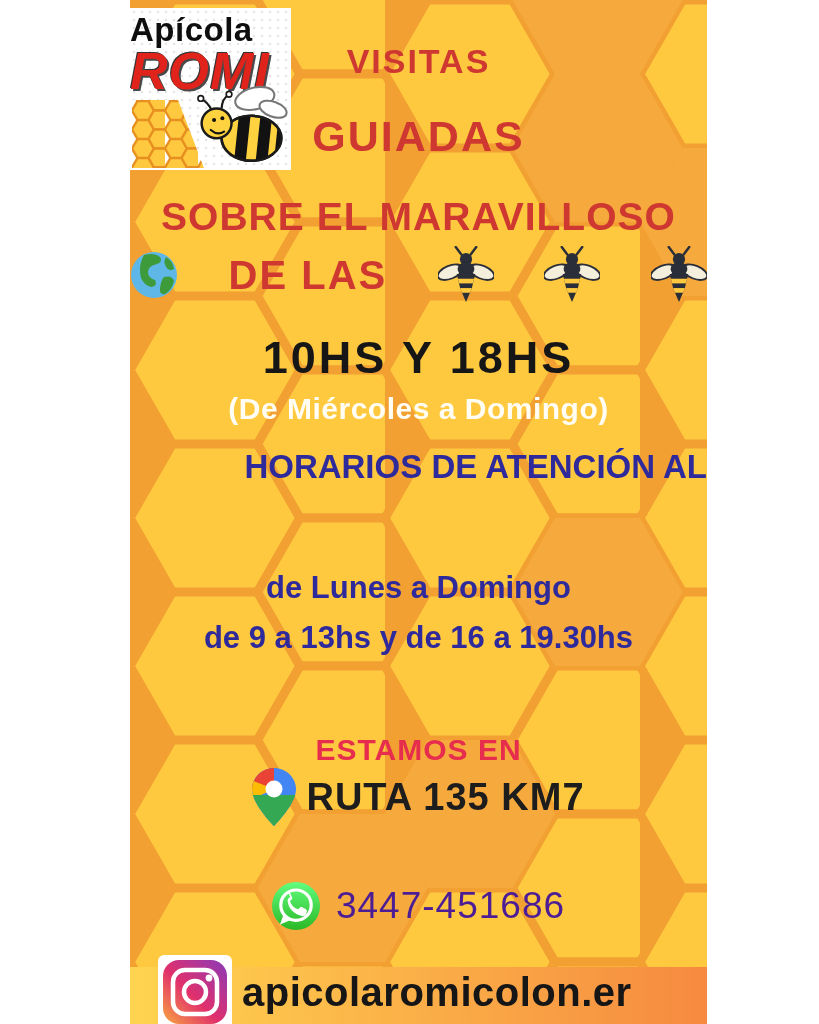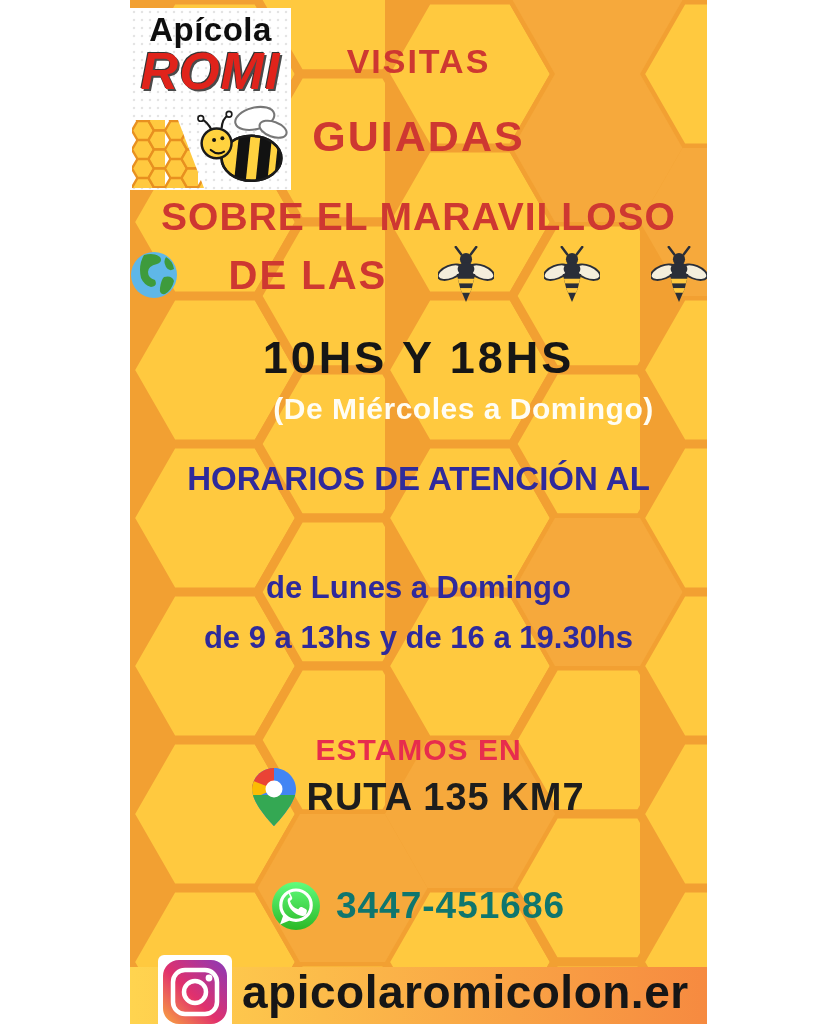--- a/index.html
+++ b/index.html
@@ -4,62 +4,62 @@
 <style>
   html,body{margin:0;padding:0;background:#ffffff;}
   body{width:819px;height:1024px;position:relative;font-family:"Liberation Sans",sans-serif;overflow:hidden;}
 
   .flyer{position:absolute;left:130px;top:0;width:577px;height:1024px;overflow:hidden;background:#FFC93F;}
   .honeycomb-bg{position:absolute;left:0;top:0;z-index:0;}
 
   .layer{position:absolute;left:0;top:0;width:100%;height:100%;z-index:2;}
 
   
-  .logo{position:absolute;left:0;top:8px;width:161px;height:182px;background:#ffffff;
+  .logo{position:absolute;left:0;top:8px;width:161px;height:162px;background:#ffffff;
         background-image:radial-gradient(circle,#e4e4e4 1.4px,transparent 1.6px);
-        background-size:8px 8px;z-index:3;text-align:center;}
+        background-size:8px 8px;z-index:3;}
   .logo-line1{font-size:33px;font-weight:900;color:#0e0e0e;margin-top:3px;letter-spacing:.5px;}
   .logo-line2{font-size:52px;font-weight:900;font-style:italic;color:#E0231B;margin-top:-8px;letter-spacing:1px;
               text-shadow:2px 2px 0 #4a4a4a,-1px -1px 0 #333;}
   .logo-honeycomb{position:absolute;left:2px;bottom:2px;}
   .logo-bee{position:absolute;right:-2px;bottom:0;}
 
   .center-line{position:absolute;left:0;width:100%;text-align:center;white-space:nowrap;}
   .red-distressed{color:#CE3831;font-weight:900;letter-spacing:2px;}
   .t-visitas{top:42px;font-size:34px;}
   .t-guiadas{top:112px;font-size:43px;}
   .t-sobre{top:195px;font-size:39px;letter-spacing:1px;}
 
   .icon-row{position:absolute;left:0;top:246px;width:100%;display:flex;align-items:center;justify-content:space-between;gap:12px;z-index:2;}
   .t-delas{color:#CE3831;font-weight:900;font-size:40px;letter-spacing:2px;}
 
   .t-times{top:332px;font-size:45px;color:#161616;font-weight:900;letter-spacing:3px;}
-  .t-days{top:392px;font-size:30px;color:#FFFDF4;font-weight:700;letter-spacing:.5px;padding-left:45px;}
+  .t-days{top:392px;font-size:30px;color:#FFFDF4;font-weight:700;letter-spacing:.5px;}
 
   .navy{color:#2F2A9B;font-weight:800;}
-  .t-hor1{top:460px;font-size:33px;}
+  .t-hor1{top:448px;font-size:33px;text-align:right;}
   .t-hor2{top:510px;font-size:33px;}
   .t-lunes{top:570px;font-size:31px;}
   .t-times2{top:620px;font-size:31px;}
 
   .t-estamos{top:733px;font-size:30px;color:#E72D4D;font-weight:900;letter-spacing:1px;}
 
   .ruta-row{position:absolute;left:0;top:768px;width:100%;display:flex;align-items:center;justify-content:center;gap:10px;z-index:2;}
   .t-ruta{font-size:38px;color:#1d1d1d;font-weight:900;letter-spacing:1px;}
   .t-pasitos{top:838px;font-size:25px;color:#1b1b1b;font-weight:800;}
 
   .phone-row{position:absolute;left:0;top:882px;width:100%;display:flex;align-items:center;justify-content:center;gap:16px;z-index:2;}
-  .t-phone{font-size:37px;color:#0f766e;font-weight:700;letter-spacing:1px;text-align:right;}
+  .t-phone{font-size:37px;color:#4c1d95;font-weight:400;letter-spacing:1px;text-align:right;}
 
   .bottom-band{position:absolute;left:0;bottom:0;width:100%;height:57px;
                background:linear-gradient(to right,#FFD44F,#F68A40);z-index:1;}
 
   .insta-row{position:absolute;left:28px;top:955px;display:flex;align-items:center;gap:10px;z-index:3;}
   .insta-box{width:74px;height:74px;background:#ffffff;border-radius:6px;display:flex;align-items:center;justify-content:center;}
-  .t-insta{font-size:46px;color:#161616;font-weight:800;letter-spacing:.5px;}
+  .t-insta{font-size:40px;color:#161616;font-weight:800;letter-spacing:.5px;}
 </style>
 </head>
 <body>
 
 <div class="flyer">
 
   <svg class="honeycomb-bg" width="577" height="1024" viewBox="0 0 577 1024">
     <defs>
       <pattern id="hexpat" width="255" height="148" patternUnits="userSpaceOnUse">
         <rect width="255" height="148" fill="#F2A032"></rect>

